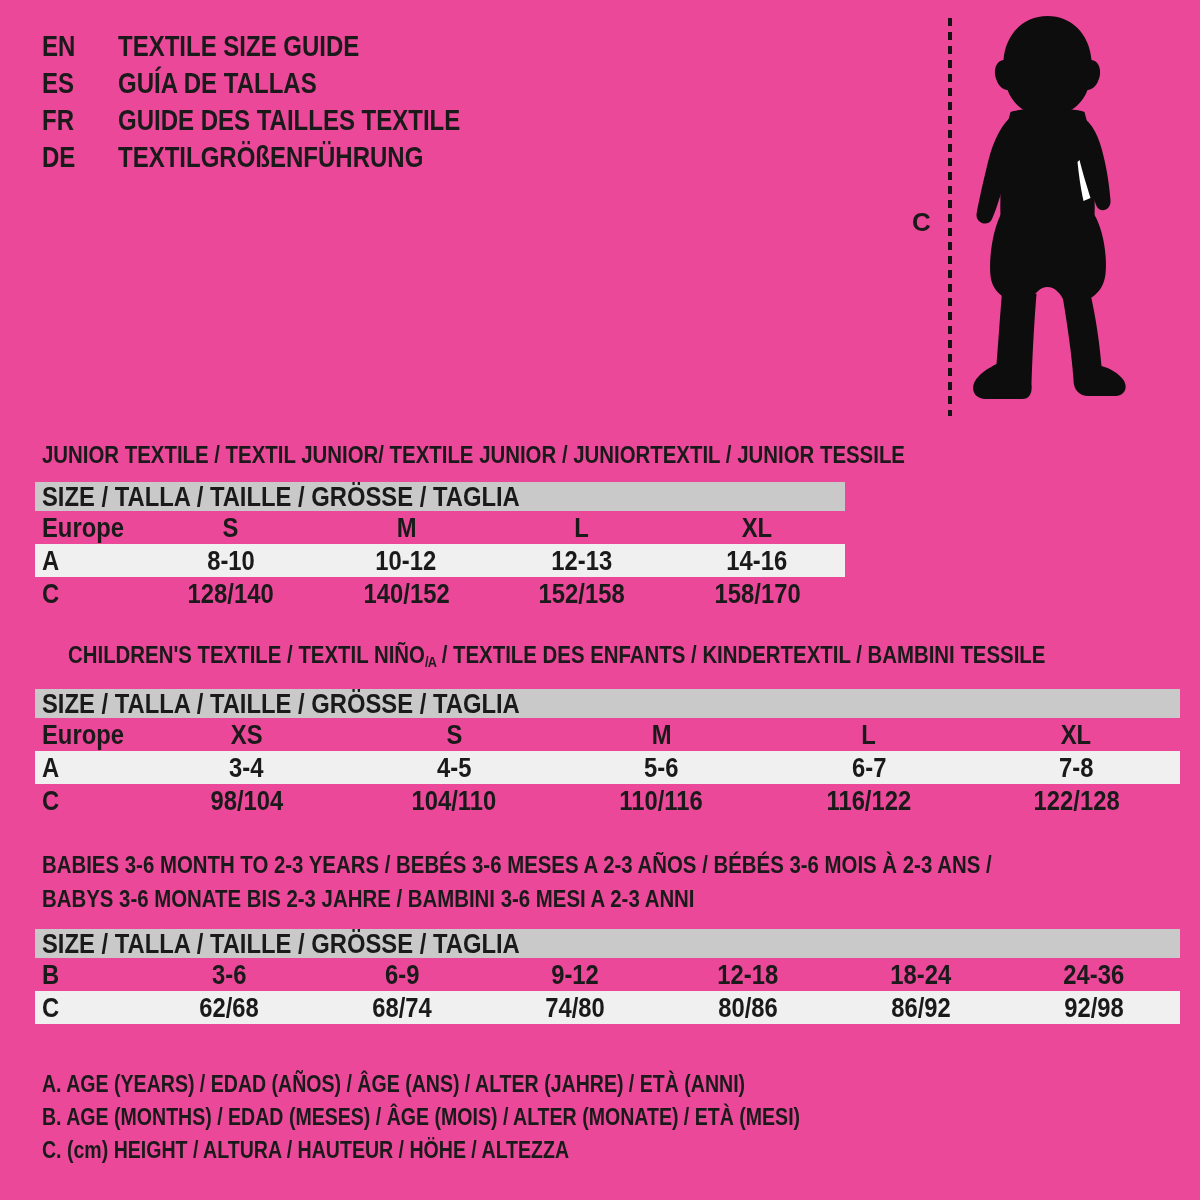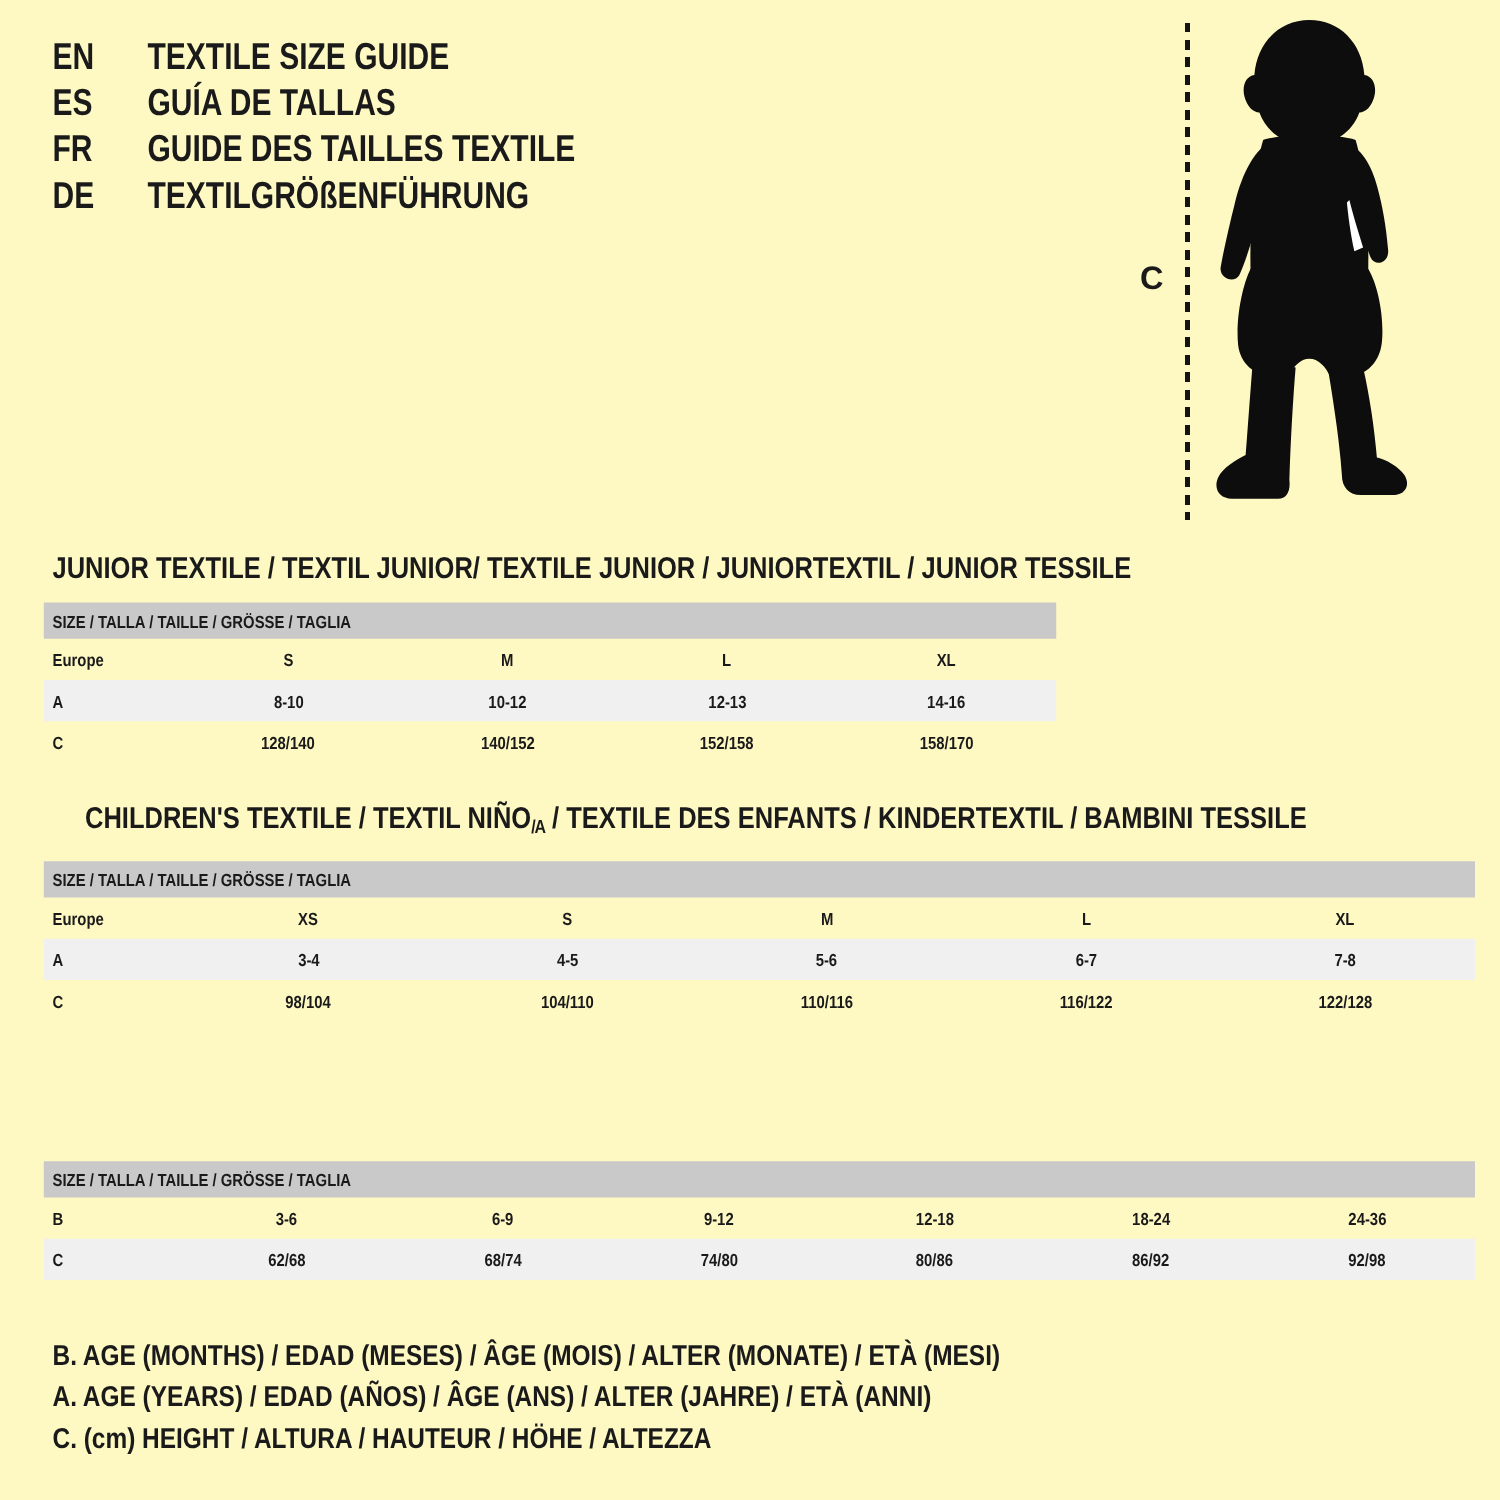--- a/index.html
+++ b/index.html
@@ -2,21 +2,21 @@
 <html><head>
 <meta charset="utf-8">
 <style>
   html,body { margin:0; padding:0; background:#ffffff; }
   body {
     width:1200px; height:1200px;
     font-family:"Liberation Sans", sans-serif;
     font-weight:bold;
     color:#1a1a1a;
   }
-  .canvas { position:relative; width:1200px; height:1200px; overflow:hidden; background:#fef9c3; }
+  .canvas { position:relative; width:1200px; height:1200px; overflow:hidden; background:#ec4899; }
 
   
   .cond   { display:inline-block; white-space:nowrap; transform:scaleX(.85); transform-origin:0 50%; }
   .cond-c { display:inline-block; white-space:nowrap; transform:scaleX(.85); }          
   .x8     { transform:scaleX(.80); }
 
   
   .langs { position:absolute; left:42px; top:27px; }
   .lang-row { display:flex; height:37px; align-items:center; font-size:30px; }
   .lang-code { width:76px; flex:none; }
@@ -25,21 +25,21 @@
   .fig-c   { position:absolute; left:912px; top:207px; font-size:26px; }
   .dash    { position:absolute; left:948px; top:18px; width:4px; height:398px;
              background:repeating-linear-gradient(to bottom, #141414 0 8px, transparent 8px 14px); }
   .toddler { position:absolute; left:958px; top:12px; }
 
   
   .sec-title { position:absolute; left:42px; font-size:24px; line-height:34px; }
   .sub-a { font-size:15px; vertical-align:-4px; letter-spacing:-1px; }
 
   
-  .tbl { position:absolute; left:35px; font-size:14px; }
+  .tbl { position:absolute; left:35px; font-size:28px; }
   .w-junior { width:810px; }
   .w-wide   { width:1145px; }
   .bar { height:29px; background:#c9c9c9; display:flex; align-items:center; padding-left:7px; box-sizing:border-box; }
   .trow { display:grid; height:33px; align-items:center; }
   .cols4 { grid-template-columns:108px repeat(4,1fr); }
   .cols5 { grid-template-columns:108px repeat(5,1fr); }
   .cols6 { grid-template-columns:108px repeat(6,1fr); }
   .trow.alt { background:#f0f0f0; }
   .lbl { padding-left:7px; text-align:left; }
   .val { text-align:center; }
@@ -165,20 +165,24 @@
     <div class="trow cols5">
       <div class="lbl"><span class="cond">C</span></div>
       <div class="val"><span class="cond-c">98/104</span></div>
       <div class="val"><span class="cond-c">104/110</span></div>
       <div class="val"><span class="cond-c">110/116</span></div>
       <div class="val"><span class="cond-c">116/122</span></div>
       <div class="val"><span class="cond-c">122/128</span></div>
     </div>
   </div>
 
+  <div id="babies-title" class="sec-title">
+    <div><span class="cond">BABIES 3-6 MONTH TO 2-3 YEARS / BEBÉS 3-6 MESES A 2-3 AÑOS / BÉBÉS 3-6 MOIS À 2-3 ANS /</span></div>
+    <div><span class="cond">BABYS 3-6 MONATE BIS 2-3 JAHRE / BAMBINI 3-6 MESI A 2-3 ANNI</span></div>
+  </div>
   <div id="babies-table" class="tbl w-wide">
     <div class="bar">
       <span class="cond">SIZE / TALLA / TAILLE / GRÖSSE / TAGLIA</span>
     </div>
     <div class="trow cols6">
       <div class="lbl"><span class="cond">B</span></div>
       <div class="val"><span class="cond-c">3-6</span></div>
       <div class="val"><span class="cond-c">6-9</span></div>
       <div class="val"><span class="cond-c">9-12</span></div>
       <div class="val"><span class="cond-c">12-18</span></div>
@@ -191,23 +195,23 @@
       <div class="val"><span class="cond-c">68/74</span></div>
       <div class="val"><span class="cond-c">74/80</span></div>
       <div class="val"><span class="cond-c">80/86</span></div>
       <div class="val"><span class="cond-c">86/92</span></div>
       <div class="val"><span class="cond-c">92/98</span></div>
     </div>
   </div>
 
   <div class="legend">
     <div class="legend-line">
-        <span class="cond">B. AGE (MONTHS) / EDAD (MESES) / ÂGE (MOIS) / ALTER (MONATE) / ETÀ (MESI)</span>
+        <span class="cond">A. AGE (YEARS) / EDAD (AÑOS) / ÂGE (ANS) / ALTER (JAHRE) / ETÀ (ANNI)</span>
       </div>
     <div class="legend-line">
-        <span class="cond">A. AGE (YEARS) / EDAD (AÑOS) / ÂGE (ANS) / ALTER (JAHRE) / ETÀ (ANNI)</span>
+        <span class="cond">B. AGE (MONTHS) / EDAD (MESES) / ÂGE (MOIS) / ALTER (MONATE) / ETÀ (MESI)</span>
       </div>
     <div class="legend-line">
         <span class="cond">C. (cm) HEIGHT / ALTURA / HAUTEUR / HÖHE / ALTEZZA</span>
       </div>
   </div>
 
 </div>
 
 </body></html>

